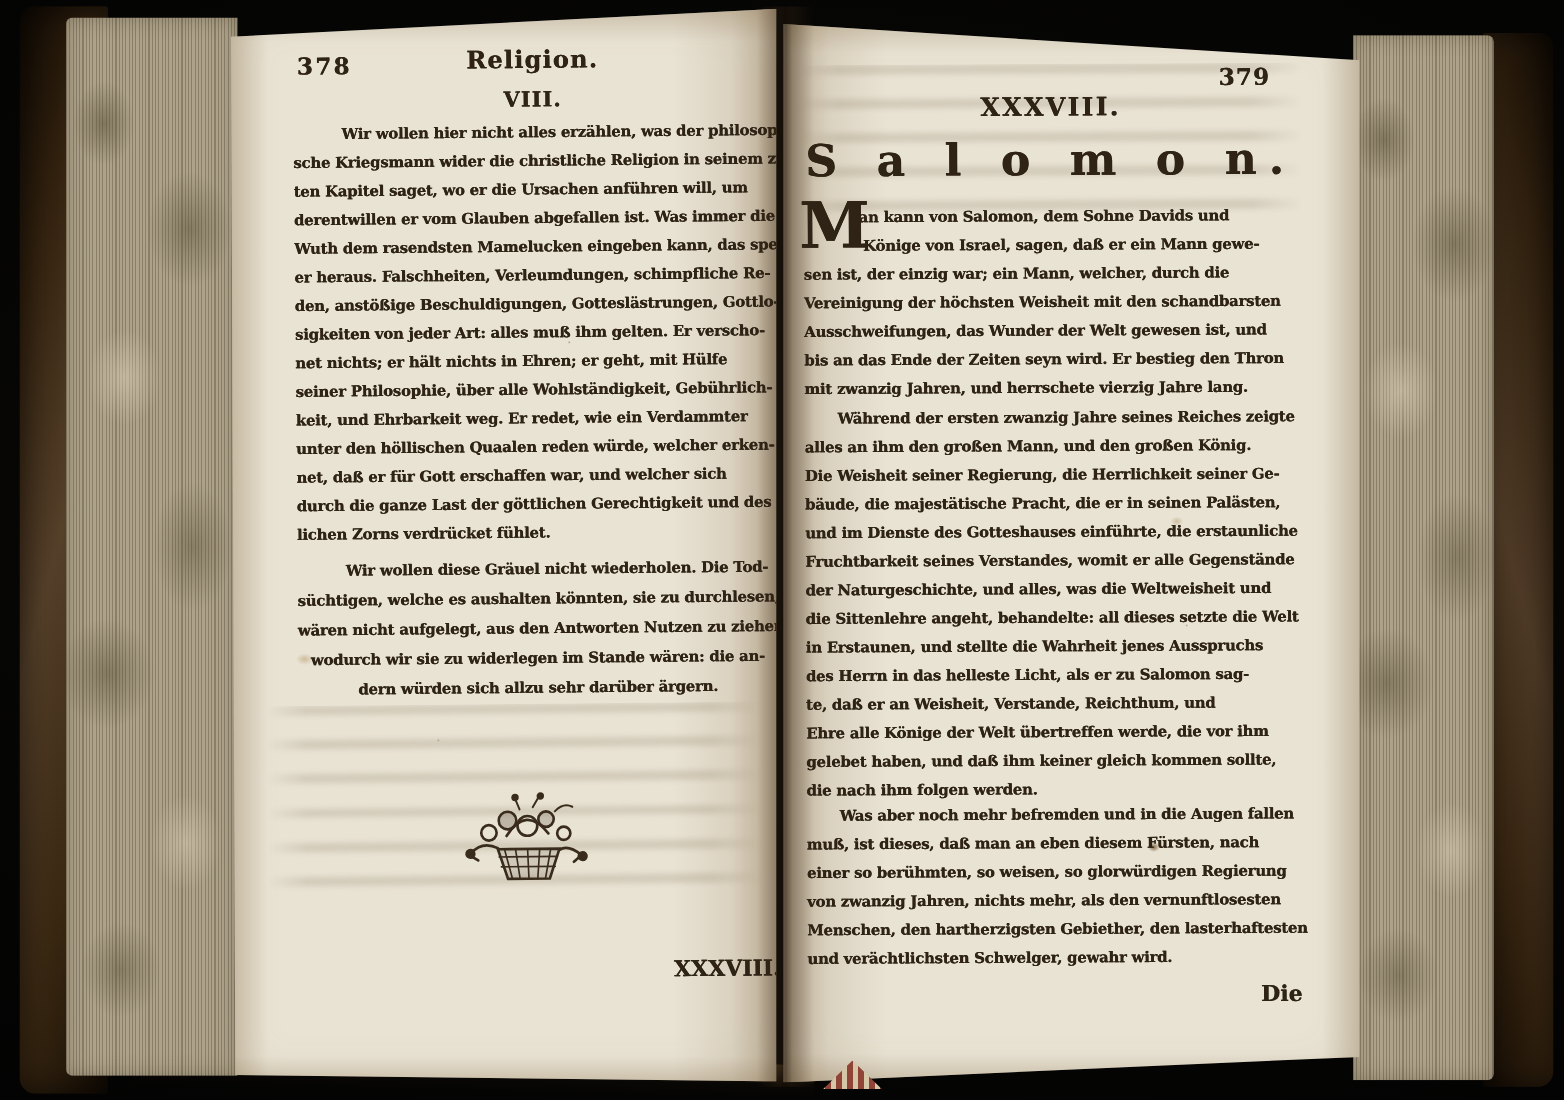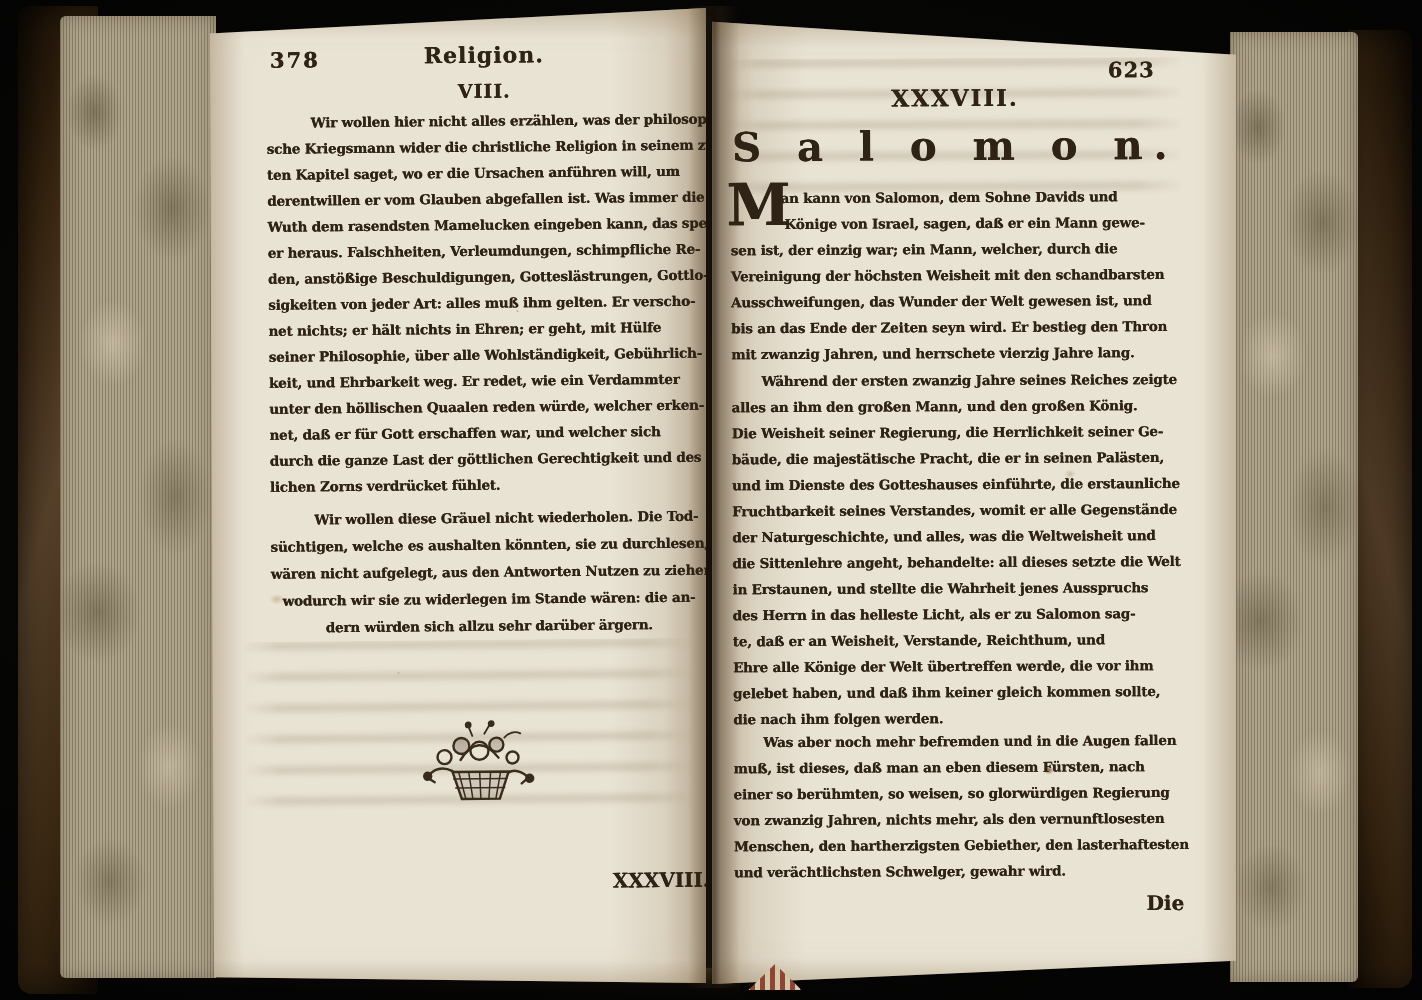--- a/index.html
+++ b/index.html
@@ -182,21 +182,21 @@
 
       <div class="abs ink catchword lp-catch">XXXVIII.</div>
     </div>
   </div>
 
   <div class="page page-right">
     <div class="pg-content pr-content">
       <div class="ghost ghost-right"></div>
       <div class="stain stain-1"></div>
       <div class="stain stain-3"></div>
-      <div class="abs ink pageno-right">623</div>
+      <div class="abs ink pageno-right">379</div>
       <div class="abs ink chaphead">XXXVIII.</div>
       <div class="abs ink chaptitle">S a l o m o n.</div>
       <div class="abs ink dropcap">M</div>
       <div class="para ink rp1">
           <div class="tline">an kann von Salomon, dem Sohne Davids und</div>
           <div class="tline">Könige von Israel, sagen, daß er ein Mann gewe-</div>
           <div class="tline">sen ist, der einzig war; ein Mann, welcher, durch die</div>
           <div class="tline">Vereinigung der höchsten Weisheit mit den schandbarsten</div>
           <div class="tline">Ausschweifungen, das Wunder der Welt gewesen ist, und</div>
           <div class="tline">bis an das Ende der Zeiten seyn wird. Er bestieg den Thron</div>

